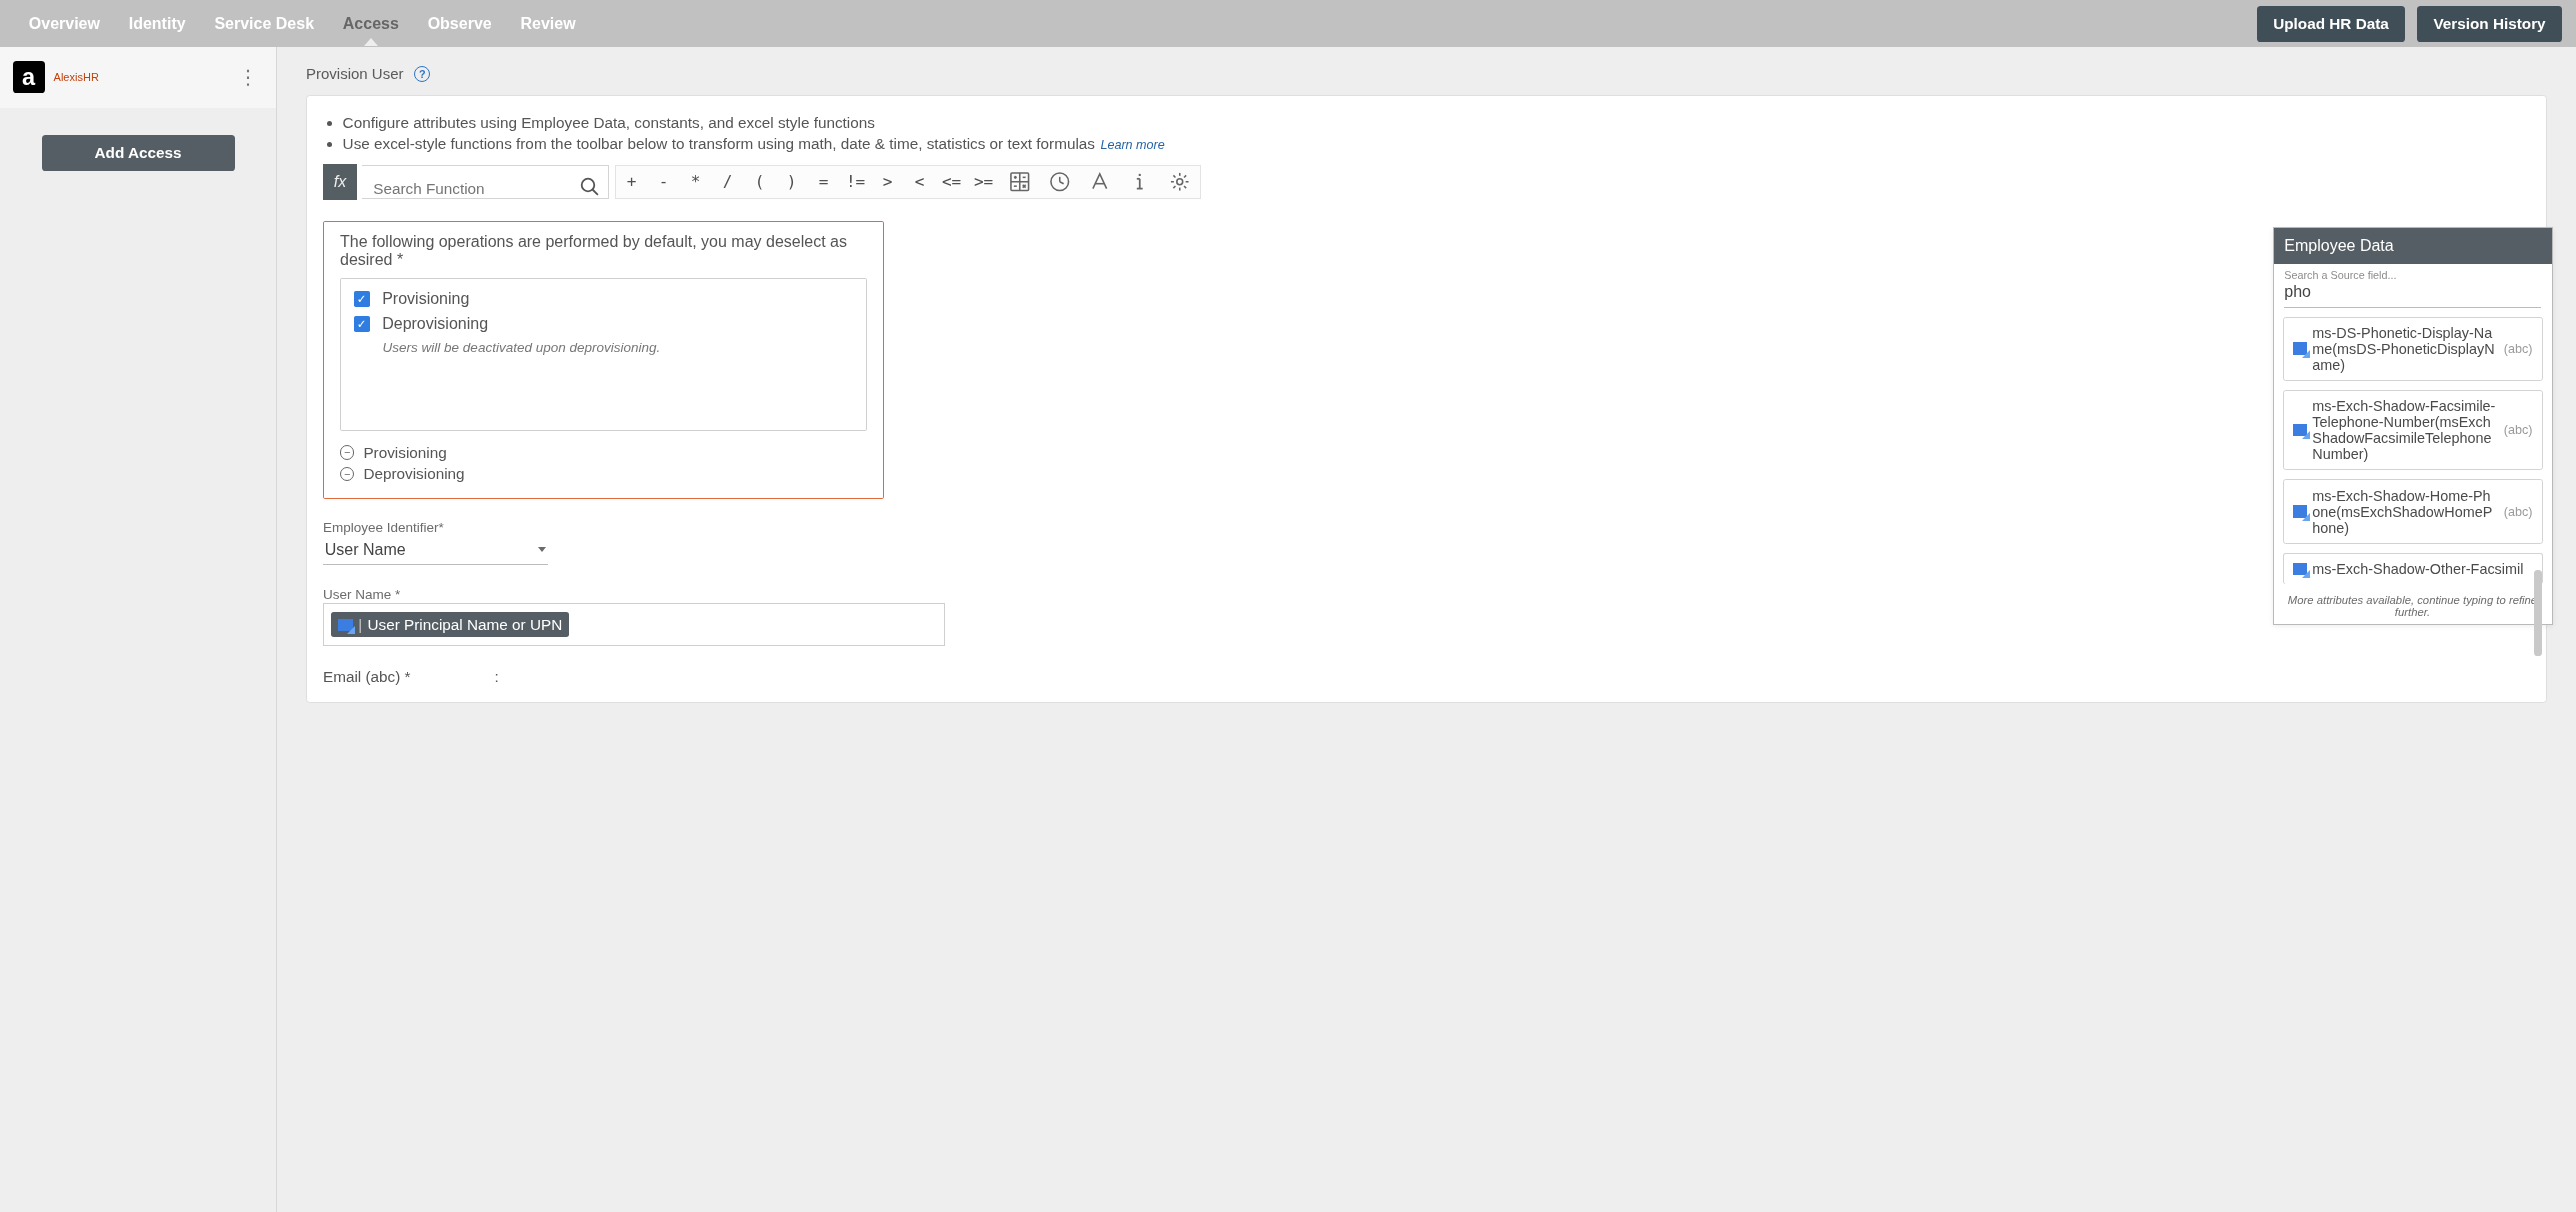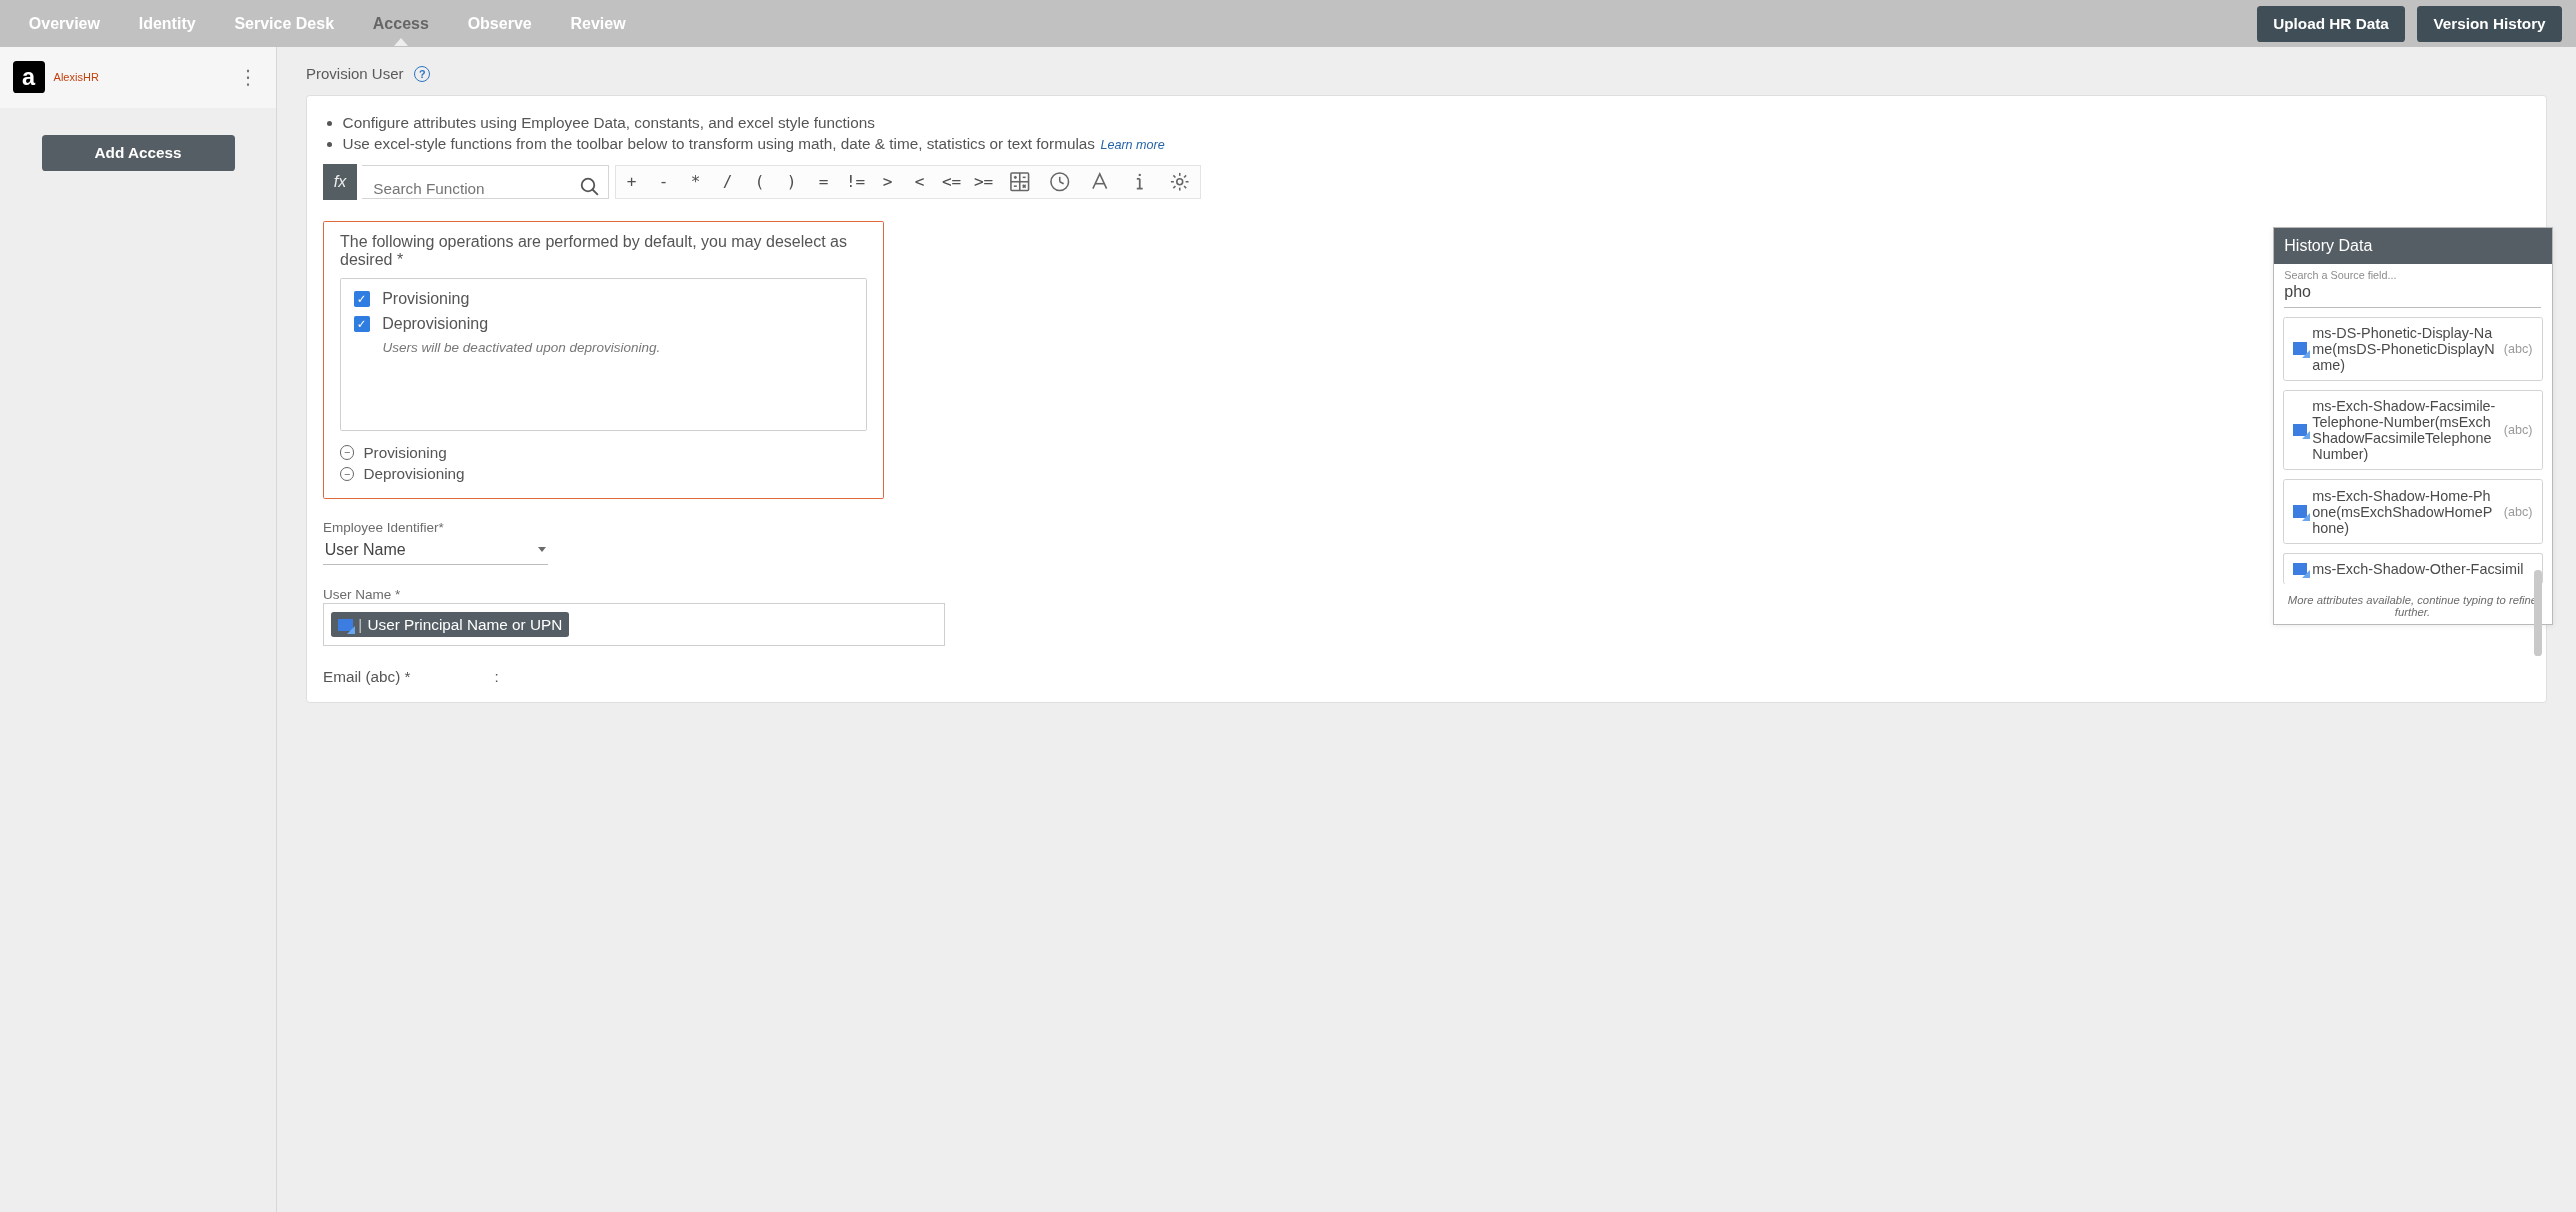--- a/index.html
+++ b/index.html
@@ -1,19 +1,19 @@
 <!DOCTYPE html>
 <html style="font-size:14.4px"><head>
 <meta charset="utf-8">
 <style>
 * { box-sizing: border-box; margin: 0; padding: 0; }
 body { font-family: -apple-system, BlinkMacSystemFont, "Segoe UI", Helvetica, Arial, sans-serif; background: #eeeeee; color: #555; font-size: 14.4px; }
 
 .topbar { background: #c1c1c1; height: 47px; display: flex; align-items: center; padding: 0 14.4px; }
-.topbar-tabs { display: flex; gap: 10px; flex: 1; text-align: center; }
+.topbar-tabs { display: flex; gap: 0; flex: 1; text-align: center; }
 .topbar-tab { padding: 12.6px 14.4px; color: #fff; font-weight: 600; font-size: 16px; cursor: pointer; position: relative; }
 .topbar-tab.active { color: #666; }
 .topbar-tab.active::after { content: ""; position: absolute; bottom: -0.9px; left: 50%; transform: translateX(-50%); width: 0; height: 0; border-left: 7.2px solid transparent; border-right: 7.2px solid transparent; border-bottom: 8px solid #eeeeee; }
 .topbar-btn { background: #404e58; color: #fff; border: none; padding: 9px 16px; font-size: 15.3px; font-weight: 600; border-radius: 3.6px; margin-left: 12.6px; cursor: pointer; }
 
 .layout { display: flex; height: calc(100vh - 47px); }
 .sidebar { width: 277px; background: #eeeeee; border-right: 1.8px solid #d7d7d7; display: flex; flex-direction: column; align-items: center; }
 .app-row { width: 100%; background: #f6f6f6; display: flex; align-items: center; padding: 14.4px 12.6px; border-bottom: 0; }
 .app-logo { width: 32px; height: 32px; background: #000; border-radius: 3.6px; display: flex; align-items: center; justify-content: center; color: #fff; font-weight: 800; font-size: 23.5px; }
 .app-name { margin-left: 9px; font-size: 11px; color: #c2410c; flex: 1; }
@@ -232,21 +232,21 @@
       </div>
 
       <div class="email-row">
         <span>Email (abc) *</span>
         <span>:</span>
       </div>
 
     </div>
 
     <div class="emp-panel">
-      <div class="emp-header">History Data</div>
+      <div class="emp-header">Employee Data</div>
       <div class="emp-search">
         <div class="emp-search-ph">Search a Source field...</div>
         <input class="emp-search-val" value="pho" style="">
       </div>
       <div class="emp-results">
         <div class="emp-item">
           <span class="src-icon"></span>
           <span style="word-break:break-all;flex:1;">ms-DS-Phonetic-Display-Name(msDS-PhoneticDisplayName)</span>
           <span class="type-hint">(abc)</span>
         </div>

